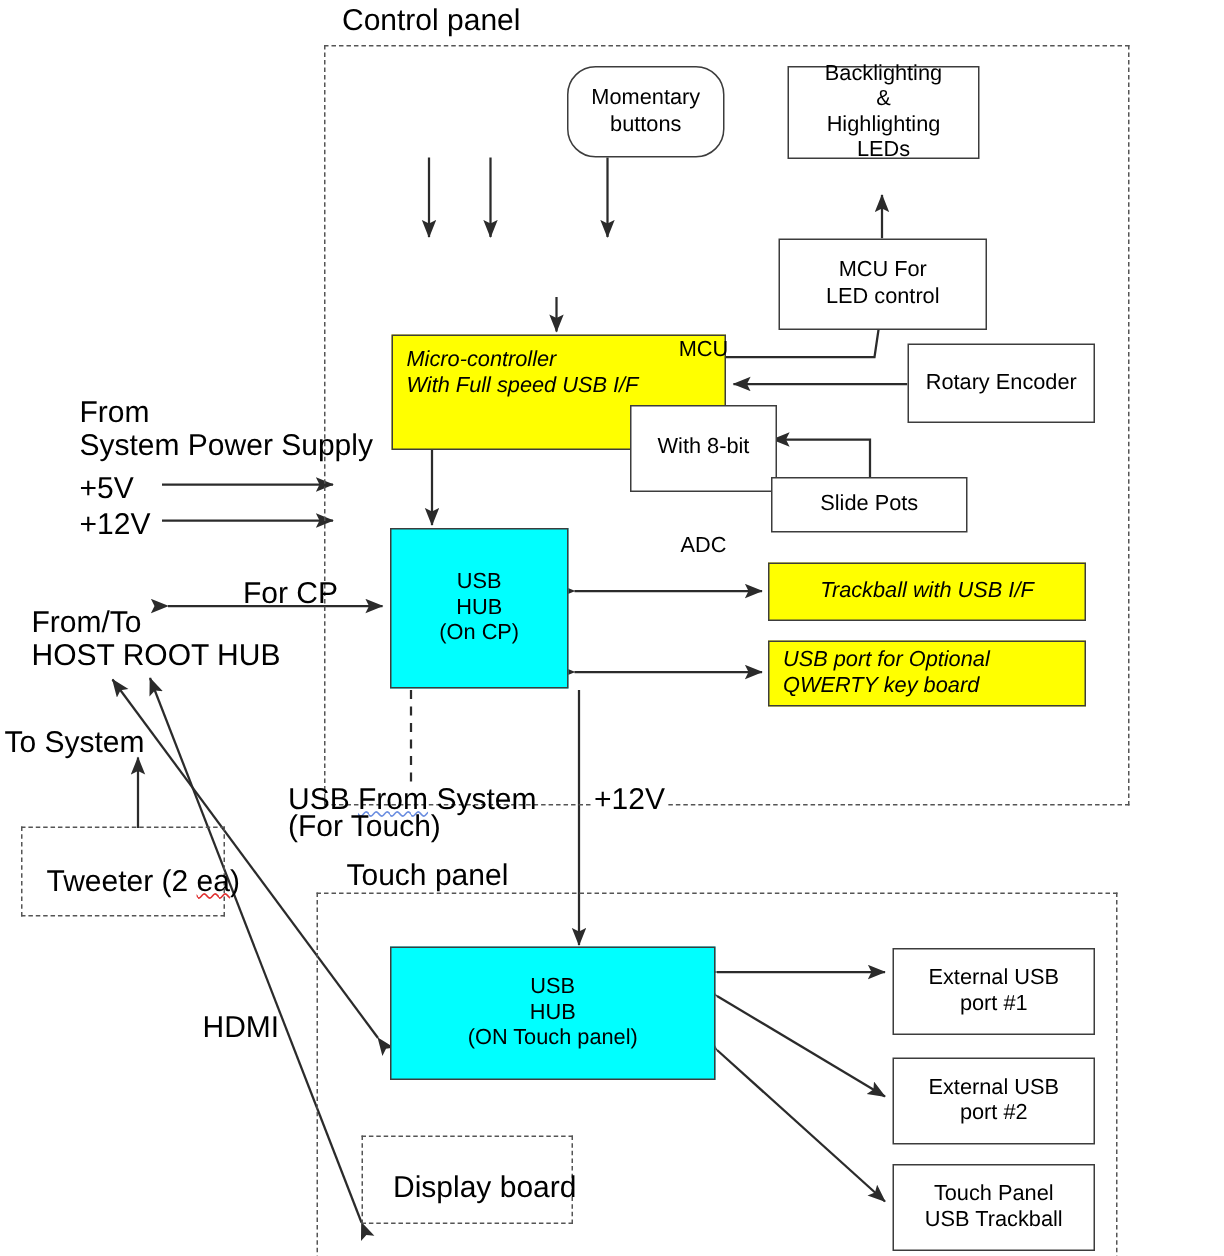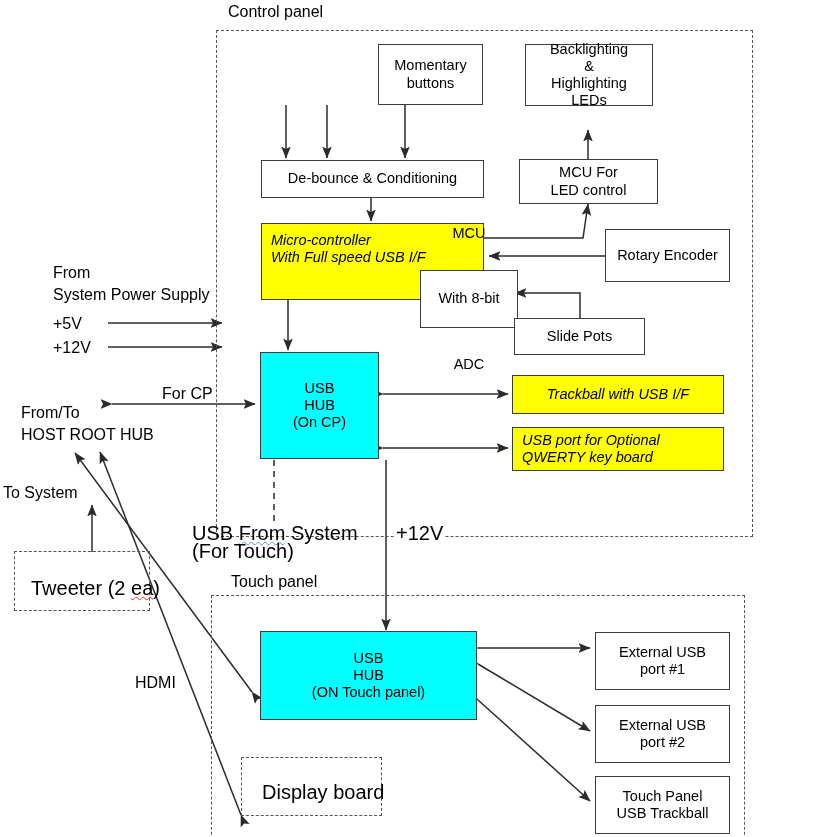--- a/index.html
+++ b/index.html
@@ -8,21 +8,21 @@
   #diagram{position:relative;width:816px;height:837px;}
   svg{position:absolute;top:0;left:0;width:816px;height:837px;}
   .box{position:absolute;box-sizing:border-box;border:1.3px solid #3c3c3c;
        display:flex;flex-direction:column;align-items:center;justify-content:center;
        font-size:14.5px;line-height:1.18;text-align:center;background:#fff;}
   .box.yellow{background:#ffff00;font-style:italic;}
   .box.cyan{background:#00ffff;}
   .box.leftal{align-items:flex-start;text-align:left;padding-left:9px;}
   .dash{position:absolute;box-sizing:border-box;border:1.6px dashed #555;background:transparent;}
   .lbl{position:absolute;font-size:20px;line-height:1.2;white-space:pre;}
-  .lbl.big{font-size:16px;}
+  .lbl.big{font-size:20px;}
   .sq-red{text-decoration:underline; text-decoration-style:wavy;
           text-decoration-color:#e03030; text-decoration-thickness:1px;}
   .sq-blue{text-decoration:underline; text-decoration-style:wavy;
            text-decoration-color:#6a8de0; text-decoration-thickness:1px;}
 </style>
 </head>
 <body>
 
 <div id="diagram">
 
@@ -84,37 +84,34 @@
 
   <div class="dash" style="left:216px;top:30px;width:537px;height:507px;"></div>
   <div class="dash" style="left:211px;top:595px;width:534px;height:260px;"></div>
   <div class="dash" style="left:14px;top:551px;width:136px;height:60px;"></div>
   <div class="dash" style="left:241px;top:757px;width:141px;height:59px;"></div>
 
   <div class="lbl big" style="left:228px;top:2px;">Control panel</div>
   <div class="lbl big" style="left:231px;top:572px;">Touch panel</div>
 
 
-  <div class="box" style="left:378px;top:44px;width:105px;height:61px;">
+  <div class="box" style="left:378px;top:44px;width:105px;height:61px;border-radius:19px;">
     <span>Momentary</span>
     <span>buttons</span>
   </div>
 
   <div class="box" style="left:525px;top:44px;width:128px;height:62px;">
     <span>Backlighting</span>
     <span>&amp;</span>
     <span>Highlighting</span>
     <span>LEDs</span>
   </div>
 
-  <div class="box" style="left:261px;top:160px;width:223px;height:38px;">
-    <span>De-bounce &amp; Conditioning</span>
-  </div>
 
-  <div class="box" style="left:519px;top:159px;width:139px;height:45px;">
+  <div class="box" style="left:519px;top:159px;width:139px;height:61px;">
     <span>MCU For</span>
     <span>LED control</span>
   </div>
 
   <div class="box yellow leftal" style="left:261px;top:223px;width:223px;height:77px;
        justify-content:flex-start;padding-top:8px;">
     <span>Micro-controller</span>
     <span>With Full speed USB I/F</span>
   </div>
 

